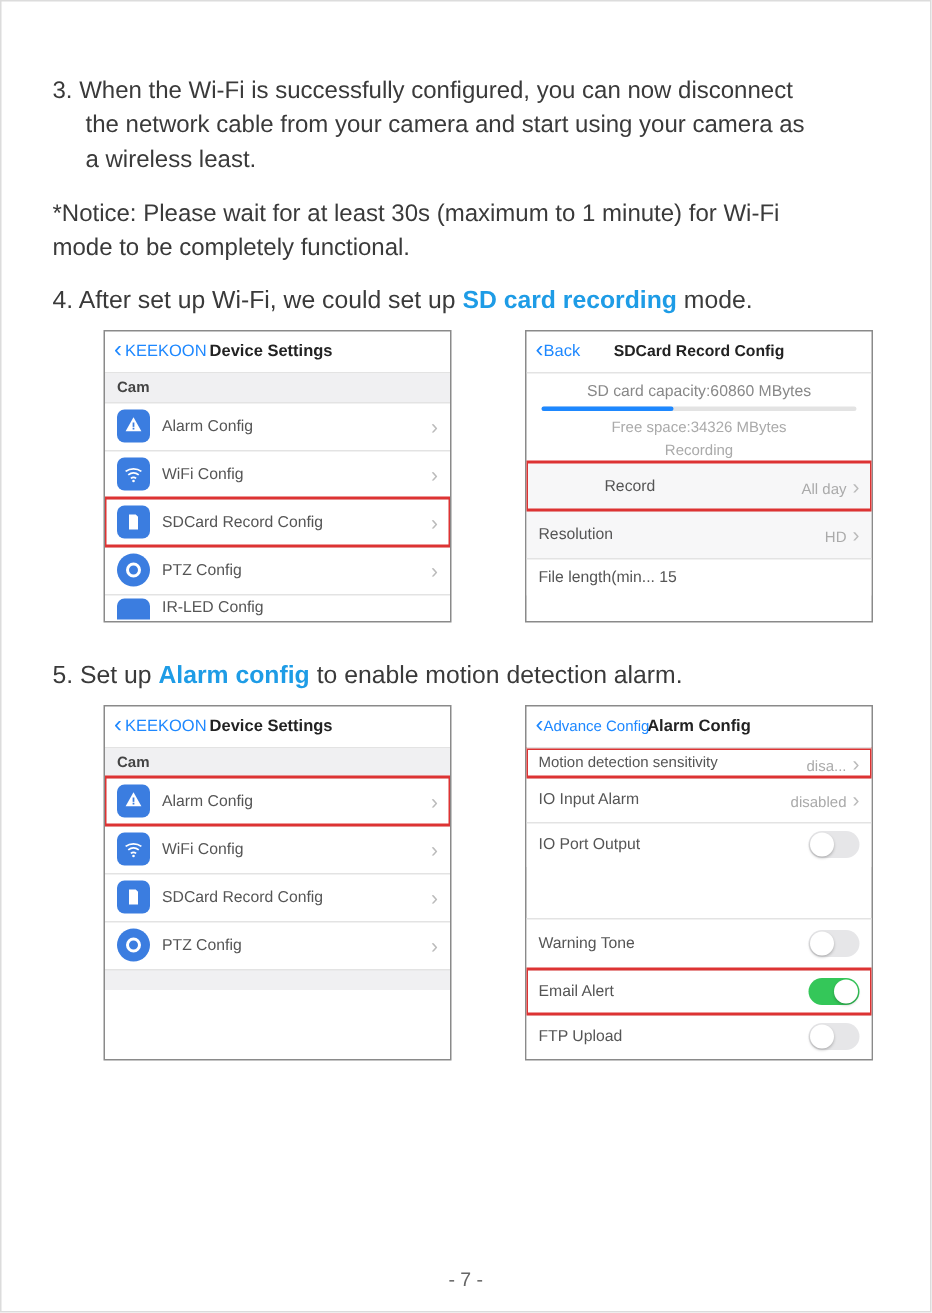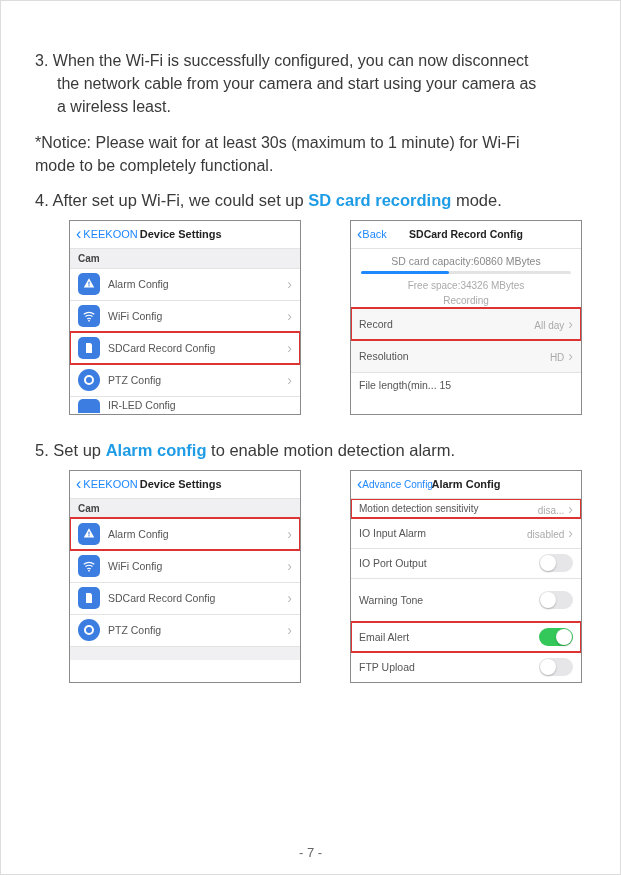--- a/index.html
+++ b/index.html
@@ -209,21 +209,21 @@
       <div class="sd-cap">SD card capacity:60860 MBytes</div>
       <div class="sd-bar-wrap">
           <div class="sd-bar">
             <div class="sd-bar-fill"></div>
           </div>
         </div>
       <div class="sd-meta">Free space:34326 MBytes</div>
       <div class="sd-meta">Recording</div>
       <div class="sd-list">
         <div class="ios-row sd-row-rec red-box2">
-          <span style="color:#555;">Record</span>
+          <span style="color:#555;margin-left:44px;">Record</span>
           <span><span class="val">All day</span><span class="chev-r">›</span></span>
         </div>
         <div class="ios-row sd-row-rec">
           <span style="color:#555;">Resolution</span>
           <span><span class="val">HD</span><span class="chev-r">›</span></span>
         </div>
       </div>
       <div class="sd-last">File length(min... 15</div>
     </div>
   </div>
@@ -308,21 +308,21 @@
       <div class="ios-row" style="height:30px;gap:44px;">
         <span style="color:#555;">IO Input Alarm</span>
         <span><span class="val">disabled</span><span class="chev-r">›</span></span>
       </div>
       <div class="ios-row" style="height:30px;">
         <span style="color:#555;">IO Port Output</span>
         <div class="toggle">
             <div class="knob"></div>
           </div>
       </div>
-      <div class="ios-row" style="height:44px;">
+      <div class="ios-row" style="height:34px;margin-top:34px;">
         <span style="color:#555;">Warning Tone</span>
         <div class="toggle">
             <div class="knob"></div>
           </div>
       </div>
       <div class="ios-row red-box2" style="height:30px;">
         <span style="color:#555;">Email Alert</span>
         <div class="toggle on">
             <div class="knob"></div>
           </div>

